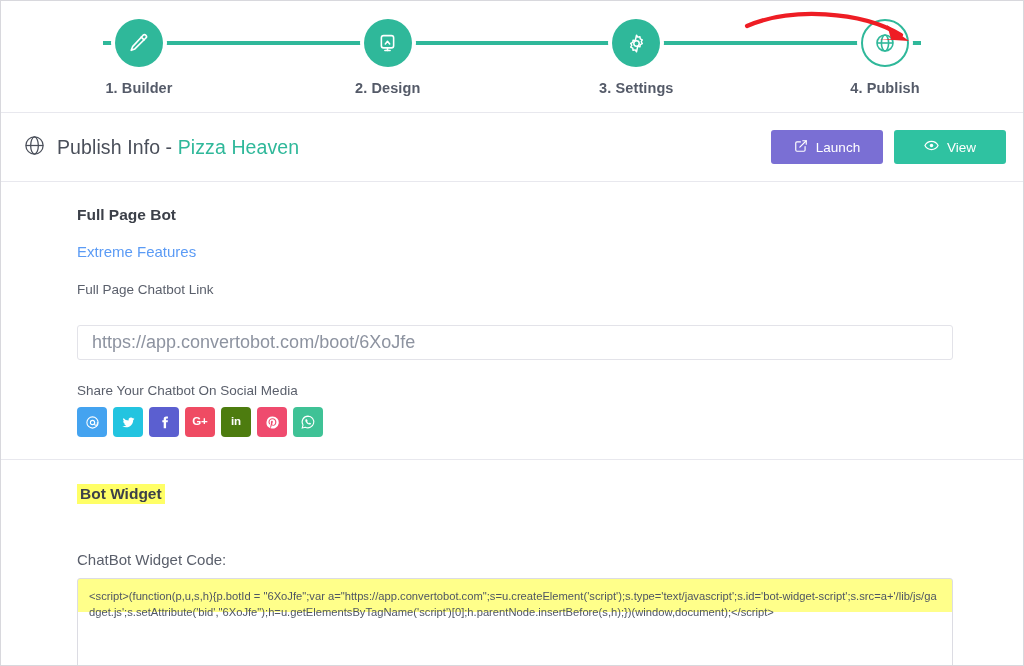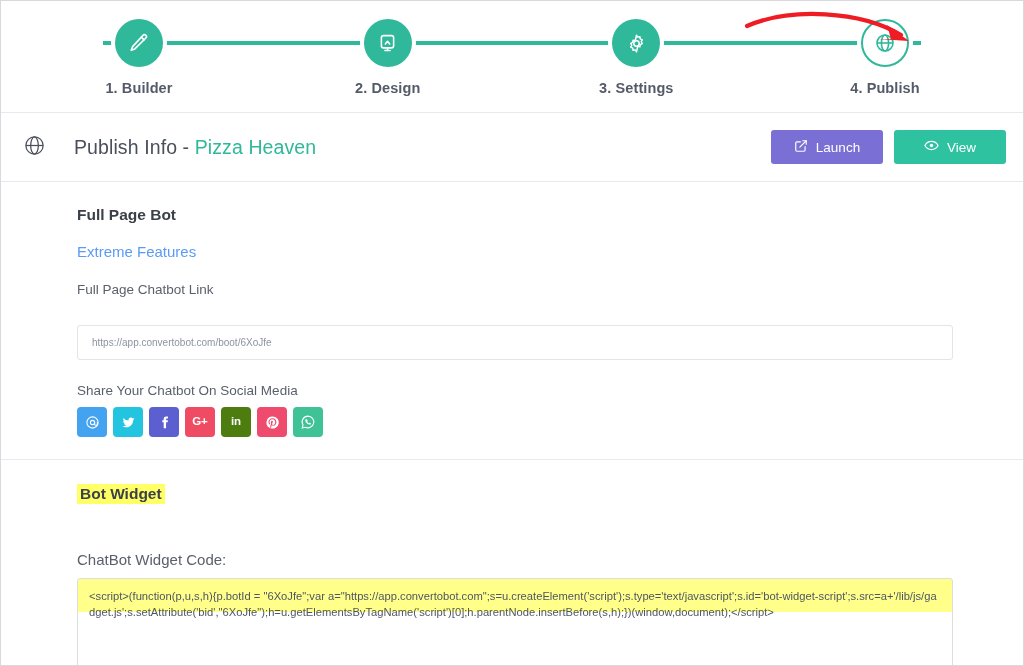--- a/index.html
+++ b/index.html
@@ -89,21 +89,21 @@
     height: 69px;
     display: flex;
     align-items: center;
     padding: 0 17px 0 22px;
     border-bottom: 1px solid #e8e8ee;
     background: #fff;
   }
   .title-left {
     display: flex;
     align-items: center;
-    gap: 28px;
+    gap: 11px;
     text-align: center;
   }
   .title-text {
     font-size: 19.5px;
     color: #4a4f5a;
     letter-spacing: .1px;
   }
   .title-brand { color: #2fb89a; }
   .title-actions {
     margin-left: auto;
@@ -159,21 +159,21 @@
     margin-bottom: 9px;
     margin-top: 20px;
   }
   .text-input {
     display: block;
     width: 876px;
     height: 35px;
     border: 1px solid #e3e3e9;
     border-radius: 3px;
     padding: 0 14px;
-    font-size: 10px;
+    font-size: 18px;
     font-family: "Liberation Sans", sans-serif;
     color: #8d93a0;
     background: #fff;
     outline: none;
     margin-top: 28px;
   }
   .share-label {
     font-size: 13.5px;
     color: #5a5f6b;
     margin: 23px 0 9px 0;

